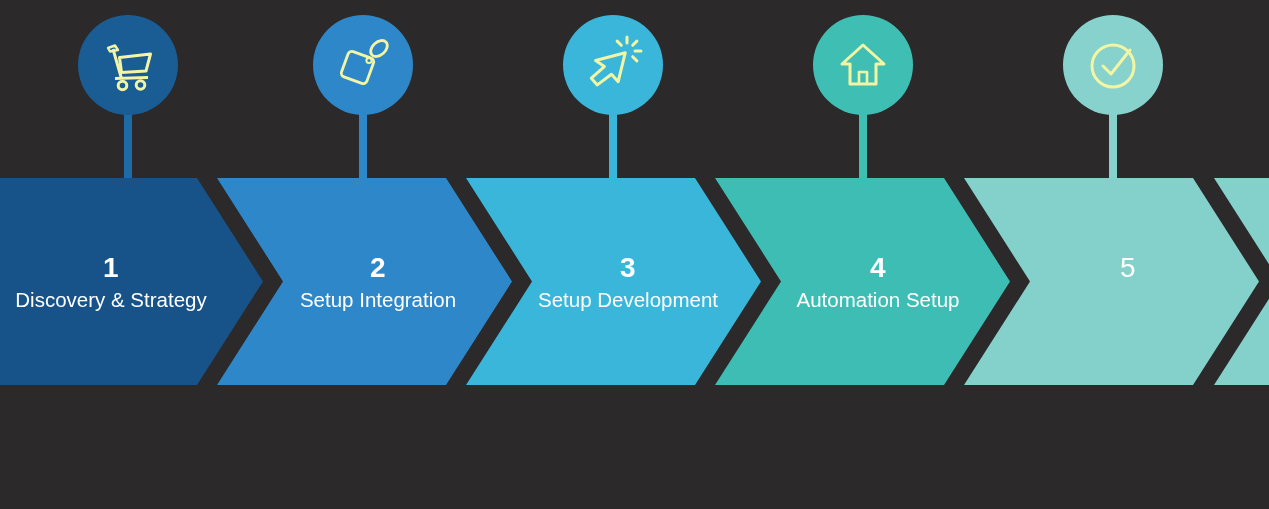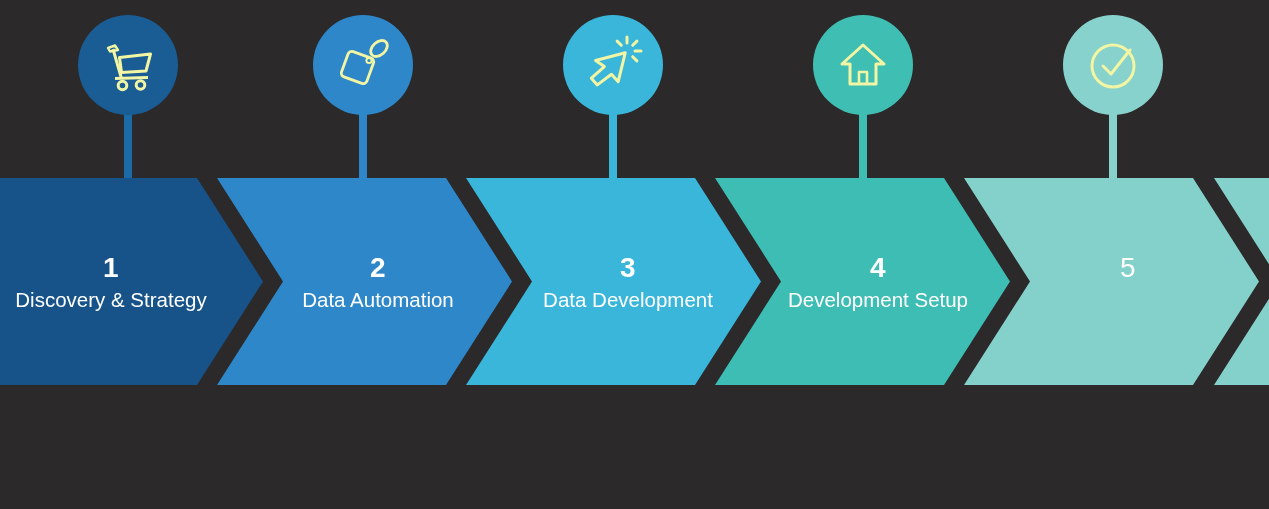--- a/index.html
+++ b/index.html
@@ -109,59 +109,59 @@
         <svg width="64" height="64" viewBox="0 0 64 64" fill="none" stroke="currentColor" stroke-width="2.8" stroke-linejoin="round">
           <rect x="13" y="21" width="27" height="27" rx="4" transform="rotate(20 26.5 34.5)"></rect>
           <circle cx="38" cy="27.5" r="2.6" stroke-width="2"></circle>
           <ellipse cx="48" cy="15.5" rx="9.5" ry="6.5" transform="rotate(-42 48 15.5)"></ellipse>
         </svg>
       </span>
     </div>
     <div class="chevron" style="background-color: rgb(46, 135, 200);"></div>
     <div class="step-text">
       <div class="step-number">2</div>
-      <div class="step-label">Data Automation</div>
+      <div class="step-label">Setup Integration</div>
     </div>
   </div>
 
   <div class="step s3">
     <div class="connector" style="background-color: rgb(57, 182, 217);"></div>
     <div class="circle" style="background-color: rgb(57, 182, 217); color: rgb(242, 245, 163);">
       <span>
         <svg width="64" height="64" viewBox="0 0 64 64" fill="none" stroke="currentColor" stroke-width="3" stroke-linejoin="round" stroke-linecap="round">
           <path d="M32 9 L16.5 35.5 L27 33.5 L26 51 L35 51.5 L37.5 34 L47.5 34.5 Z" transform="translate(-4 4) rotate(45 32 32)"></path>
           <line x1="46" y1="10" x2="46" y2="4"></line>
           <line x1="51.7" y1="12.3" x2="55.9" y2="8.1"></line>
           <line x1="54" y1="18" x2="60" y2="18"></line>
           <line x1="40.3" y1="12.3" x2="36.1" y2="8.1"></line>
           <line x1="51.7" y1="23.7" x2="55.9" y2="27.9"></line>
         </svg>
       </span>
     </div>
     <div class="chevron" style="background-color: rgb(57, 182, 217);"></div>
     <div class="step-text">
       <div class="step-number">3</div>
-      <div class="step-label">Data Development</div>
+      <div class="step-label">Setup Development</div>
     </div>
   </div>
 
   <div class="step s4">
     <div class="connector" style="background-color: rgb(63, 191, 180);"></div>
     <div class="circle" style="background-color: rgb(63, 191, 180); color: rgb(242, 245, 163);">
       <span>
         <svg width="64" height="64" viewBox="0 0 64 64" fill="none" stroke="currentColor" stroke-width="3" stroke-linejoin="round">
           <path d="M11 31 L32 12 L53 31 L45 31 L45 51 L19 51 L19 31 Z"></path>
           <path d="M28 51 L28 39 L36 39 L36 51" stroke-width="2.6"></path>
         </svg>
       </span>
     </div>
     <div class="chevron" style="background-color: rgb(61, 189, 179);"></div>
     <div class="step-text">
       <div class="step-number">4</div>
-      <div class="step-label">Development Setup</div>
+      <div class="step-label">Automation Setup</div>
     </div>
   </div>
 
   <div class="step s5">
     <div class="connector" style="background-color: rgb(135, 210, 204);"></div>
     <div class="circle" style="background-color: rgb(135, 210, 204); color: rgb(242, 245, 163);">
       <span>
         <svg width="64" height="64" viewBox="0 0 64 64" fill="none" stroke="currentColor" stroke-width="3" stroke-linecap="round" stroke-linejoin="round">
           <circle cx="32" cy="33" r="21"></circle>
           <path d="M22 33 L30 41 L49 17"></path>

